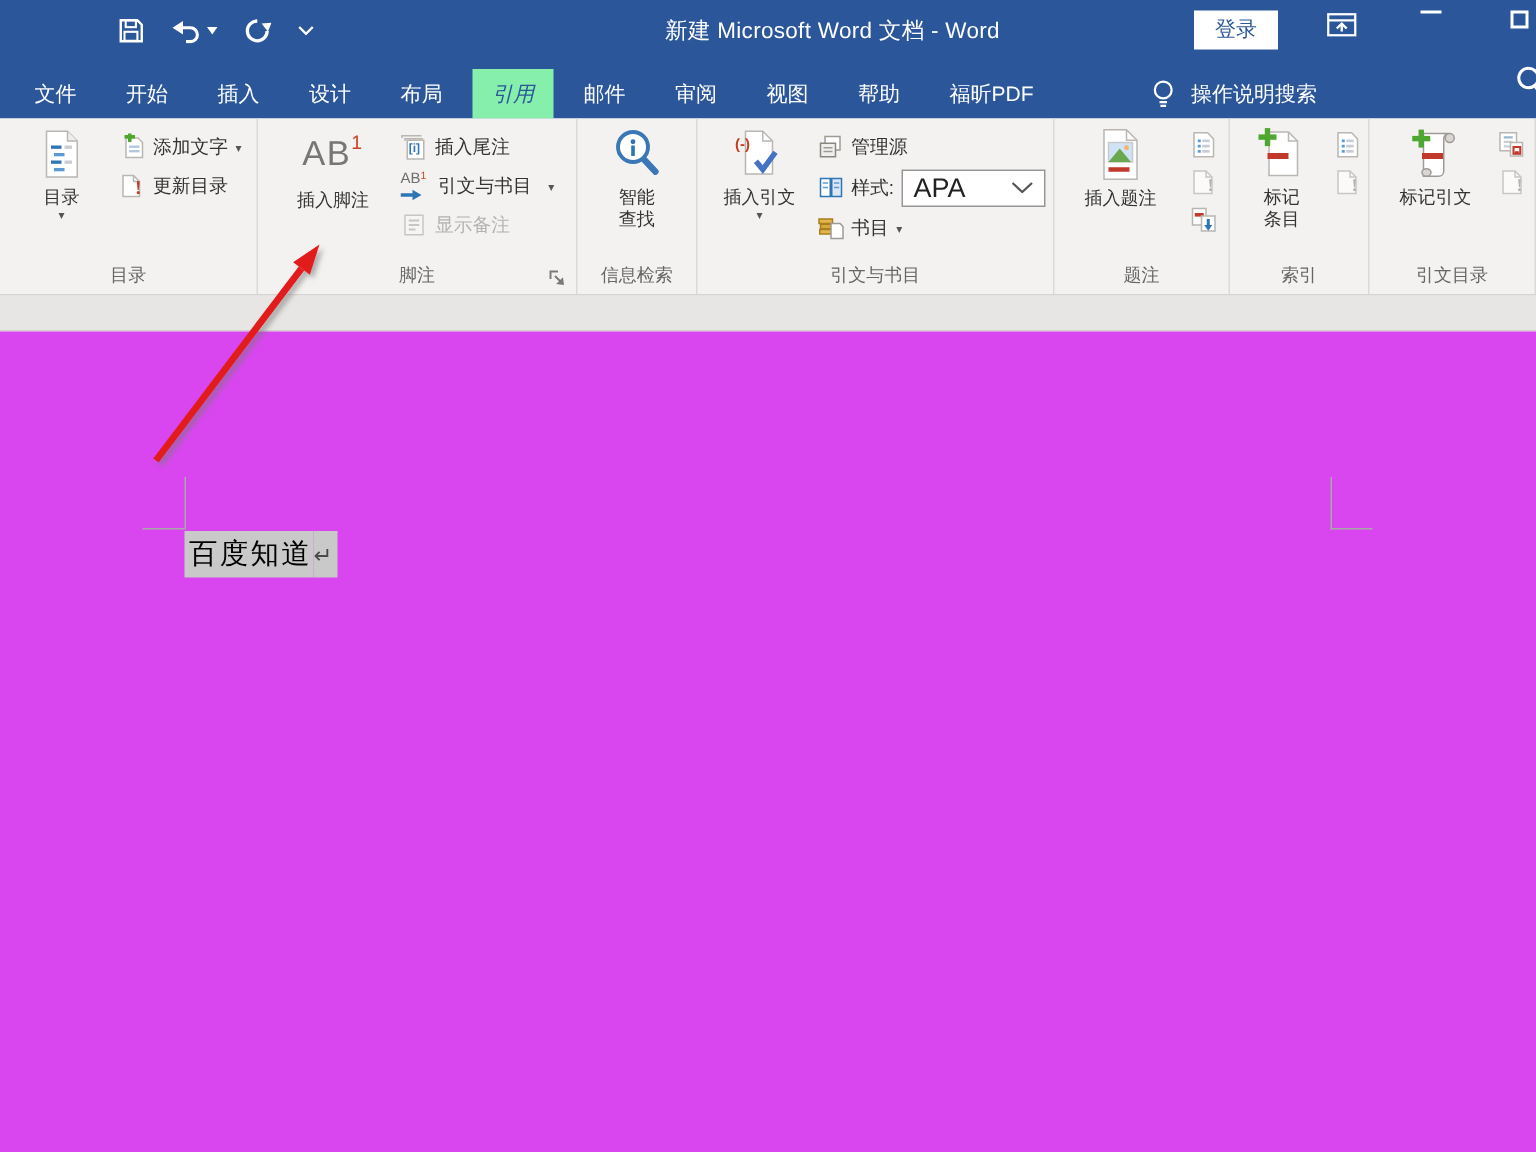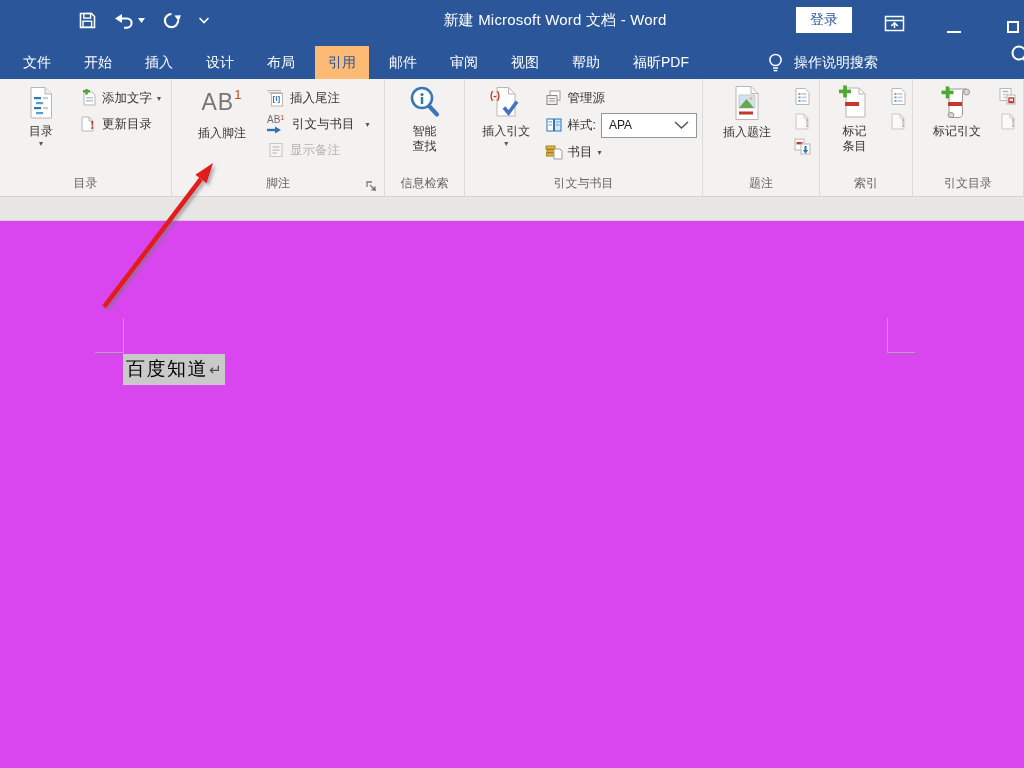--- a/index.html
+++ b/index.html
@@ -4,55 +4,55 @@
 <style>
   * { box-sizing:border-box; margin:0; padding:0; }
   html,body { width:1024px; height:768px; }
   body { font-family:"Liberation Sans","DejaVu Sans",sans-serif; overflow:hidden; position:relative; background:#fff; }
 
   
   .titlebar { height:40px; background:#2b579a; display:flex; align-items:center; position:relative; color:#fff; }
   .qat { display:flex; align-items:center; gap:17px; padding-left:78px; z-index:2; }
   .qbtn { display:flex; align-items:center; gap:3px; }
   .title-text { position:absolute; left:16px; right:0; text-align:center; font-size:15px; color:#fff; pointer-events:none; padding-left:70px; letter-spacing:.2px; }
-  .tb-right { margin-left:auto; display:flex; align-items:flex-end; z-index:2; }
+  .tb-right { margin-left:auto; display:flex; align-items:flex-start; z-index:2; }
   .signin { background:#ffffff; color:#2b579a; font-size:14px; padding:4px 14px; margin-right:32px; }
   .ropt { margin-right:42px; display:flex; }
   .winbtn { display:flex; align-items:center; justify-content:center; }
   .min-glyph { width:14px; height:2px; background:#fff; }
   .max-glyph { width:12px; height:12px; border:2px solid #fff; }
   .winbtn.min { margin-right:46px; }
   .winbtn.max { margin-right:5px; }
 
   
   .tabrow { height:39px; background:#2b579a; display:flex; align-items:flex-end; position:relative; }
   .tab { height:33px; line-height:33px; padding:0 13px; margin-right:7px; color:#fff; font-size:14px; white-space:nowrap; }
   .tab.first { margin-left:10px; }
-  .tab.active { background:#fdba74; color:#2b579a; }
+  .tab.active { background:#86efac; color:#2b579a;font-style:italic; }
   .assist { margin-left:auto; display:flex; align-items:center; gap:10px; color:#fff; font-size:14px; height:33px; margin-right:146px; }
   .tabsearch { position:absolute; right:-8px; bottom:7px; }
 
   
   .ribbon { height:118px; background:#f3f2f1; border-bottom:1px solid #d6d4d2; display:flex; position:relative; }
   .rgroup { position:relative; border-right:1px solid #dbdad8; display:flex; flex-direction:column; }
   .rgroup-content { flex:1; display:flex; align-items:flex-start; padding:3px 2px 0 2px; }
   .rgroup-label { height:20px; font-size:12px; color:#666; text-align:center; line-height:15px; }
   .g-toc { width:172px; } .g-foot { width:213px; } .g-res { width:80px; }
   .g-cit { width:238px; } .g-cap { width:117px; } .g-idx { width:93px; }
   .g-toa { flex:1; }
   .bigbtn { display:flex; flex-direction:column; align-items:center; padding:3px 2px 0 2px; }
   .blabel { font-size:12px; color:#333; margin-top:3px; line-height:15px; white-space:nowrap; text-align:center; }
   .caret { font-size:8px; color:#555; line-height:9px; }
   .smallcol { display:flex; flex-direction:column; padding-top:3px; }
   .smallbtn { display:flex; align-items:center; height:26px; font-size:12.5px; color:#333; gap:5px; padding:0 3px; white-space:nowrap;text-align:right; }
   .smallbtn.disabled { color:#b4b2b0; }
   .iconcol { display:flex; flex-direction:column; gap:5px; padding-top:4px; margin-left:7px; }
   .iconbtn { width:24px; height:20px; display:flex; align-items:center; justify-content:center; }
   .launcher { position:absolute; right:5px; bottom:3px; width:14px; height:14px; }
-  .combo { width:96px; height:25px; background:#fff; border:1px solid #979593; display:flex; align-items:center; justify-content:space-between; padding:0 7px; font-size:12px; color:#222; }
+  .combo { width:96px; height:25px; background:#fff; border:1px solid #979593; display:flex; align-items:center; justify-content:space-between; padding:0 7px; font-size:18px; color:#222; }
   .abicon { font-size:23px; color:#767676; height:38px; display:flex; align-items:flex-start; padding-top:4px; letter-spacing:1px; }
   .abicon .sup { color:#d04423; font-size:13px; position:relative; top:-2px; }
   .ab-mini { font-size:10px; color:#6e6e6e; line-height:10px; }
   .ab-mini .sup { color:#d04423; font-size:7px; position:relative; top:-3px; }
   .nf-icon { display:flex; flex-direction:column; align-items:flex-start; width:20px; }
 
   
   .band { height:24px; background:#e7e6e5; border-bottom:1px solid #d2d0ce; }
   .doc { position:relative; height:547px; background:#d946ef; }
   .crop { position:absolute; background:#a9a9a9; }

